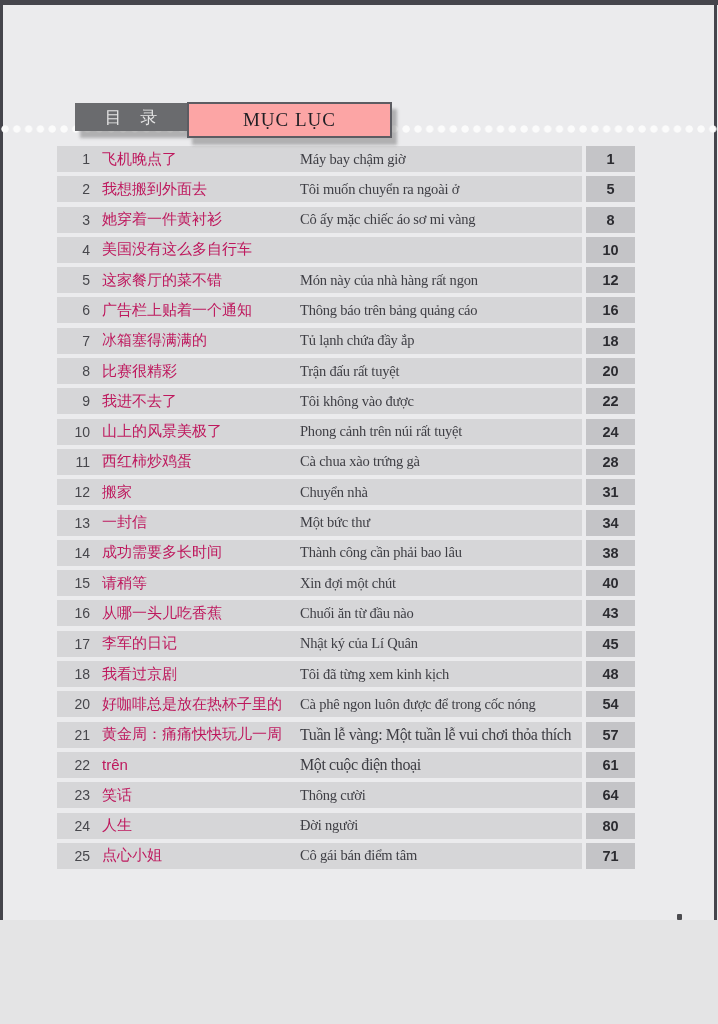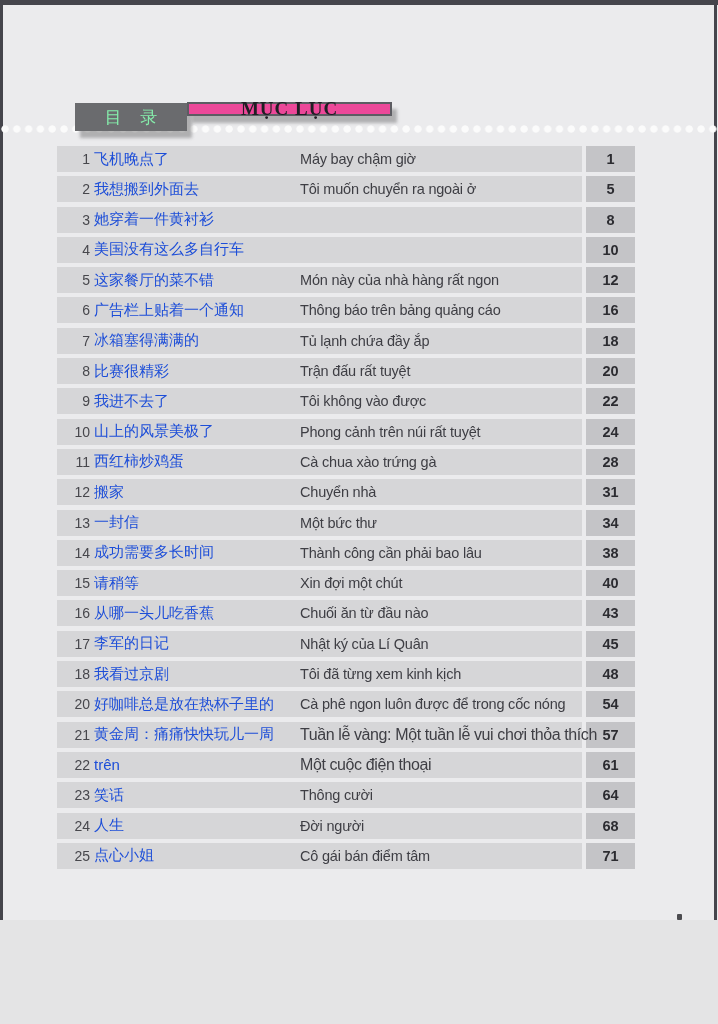--- a/index.html
+++ b/index.html
@@ -25,57 +25,57 @@
     position:absolute; left:0; top:124px; width:718px; height:10px;
     background-image: radial-gradient(circle at 5px 5px, #fbfbfb 3.3px, rgba(251,251,251,0) 4px);
     background-size: 11.8px 10px;
     background-repeat: repeat-x;
     z-index:1;
   }
 
   
   .header-cn {
     position:absolute; left:75px; top:103px; width:112px; height:28px;
-    background:#6a6b6e; color:#86efac;
+    background:#6a6b6e; color:#e5e5e5;
     display:flex; align-items:center; justify-content:center;
     font-size:17px; letter-spacing:7px; text-indent:7px;
     box-shadow:5px 7px 3px rgba(105,105,105,0.45);
     z-index:2;
   }
   .header-vi {
-    position:absolute; left:187px; top:102px; width:205px; height:14px;
-    background:#ec4899; border:2px solid #5c5c62; color:#1f1f24;
+    position:absolute; left:187px; top:102px; width:205px; height:36px;
+    background:#fca5a5; border:2px solid #5c5c62; color:#1f1f24;
     display:flex; align-items:center; justify-content:center;
-    font-family:"Liberation Serif", serif; font-weight:bold;
+    font-family:"Liberation Serif", serif; font-weight:normal;
     font-size:19px; letter-spacing:1px;
     box-shadow:5px 7px 3px rgba(105,105,105,0.45);
     z-index:2;
   }
 
   
   .toc {
     position:absolute; left:57px; top:146px; width:578px;
     display:flex; flex-direction:column; gap:4.3px;
   }
   .row { display:flex; height:26px; }
   .cell-main {
     width:525px; background:#d6d6d8;
     display:flex; align-items:center; position:relative;
   }
   .num {
     width:33px; text-align:right; flex:none;
     font-size:14px; color:#47474c;
   }
   .cn {
-    margin-left:4px; font-size:15px; font-weight:500;
-    color:#1d4ed8; white-space:nowrap;
+    margin-left:12px; font-size:15px; font-weight:500;
+    color:#be185d; white-space:nowrap;
   }
   .vn {
     position:absolute; left:243px;
-    font-family:Liberation Sans, sans-serif;
+    font-family:Liberation Serif, serif;
     font-size:14.5px; color:#3e3e44;
     white-space:nowrap; letter-spacing:-0.2px;
   }
   .row:nth-child(20) .vn, .row:nth-child(21) .vn {
     font-size:16px; letter-spacing:-0.4px;
   }
   .cell-gap { width:4px; flex:none; }
   .cell-page {
     width:49px; background:#c4c4c7;
     display:flex; align-items:center; justify-content:center;
@@ -123,20 +123,21 @@
       <span class="vn">Tôi muốn chuyển ra ngoài ở</span>
     </div>
     <div class="cell-gap"></div>
     <div class="cell-page">5</div>
   </div>
 
   <div class="row">
     <div class="cell-main">
       <span class="num">3</span>
       <span class="cn">她穿着一件黄衬衫</span>
+      <span class="vn">Cô ấy mặc chiếc áo sơ mi vàng</span>
     </div>
     <div class="cell-gap"></div>
     <div class="cell-page">8</div>
   </div>
 
   <div class="row">
     <div class="cell-main">
       <span class="num">4</span>
       <span class="cn">美国没有这么多自行车</span>
     </div>
@@ -325,21 +326,21 @@
     <div class="cell-page">64</div>
   </div>
 
   <div class="row">
     <div class="cell-main">
       <span class="num">24</span>
       <span class="cn">人生</span>
       <span class="vn">Đời người</span>
     </div>
     <div class="cell-gap"></div>
-    <div class="cell-page">68</div>
+    <div class="cell-page">80</div>
   </div>
 
   <div class="row">
     <div class="cell-main">
       <span class="num">25</span>
       <span class="cn">点心小姐</span>
       <span class="vn">Cô gái bán điểm tâm</span>
     </div>
     <div class="cell-gap"></div>
     <div class="cell-page">71</div>

